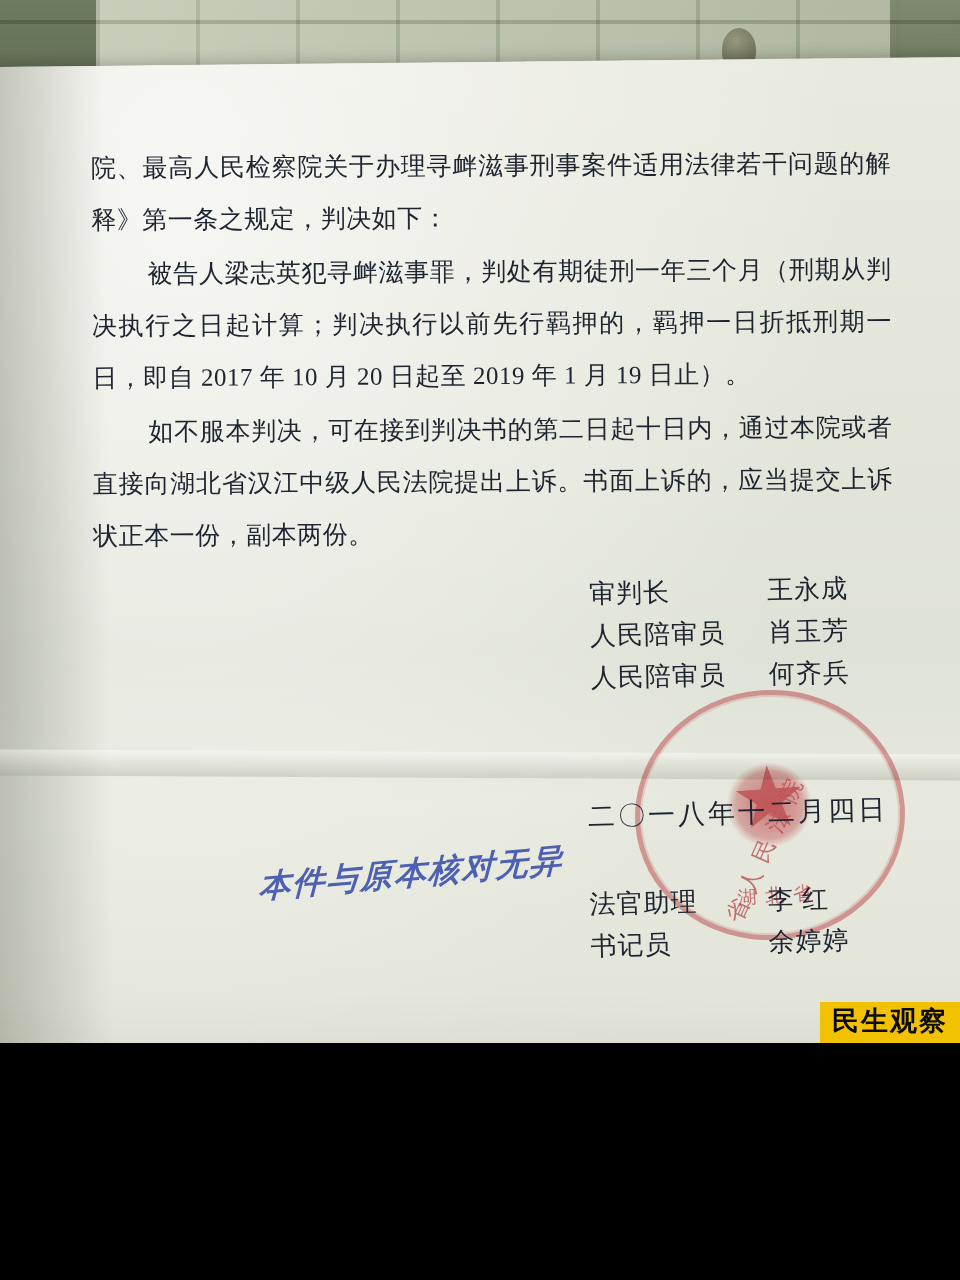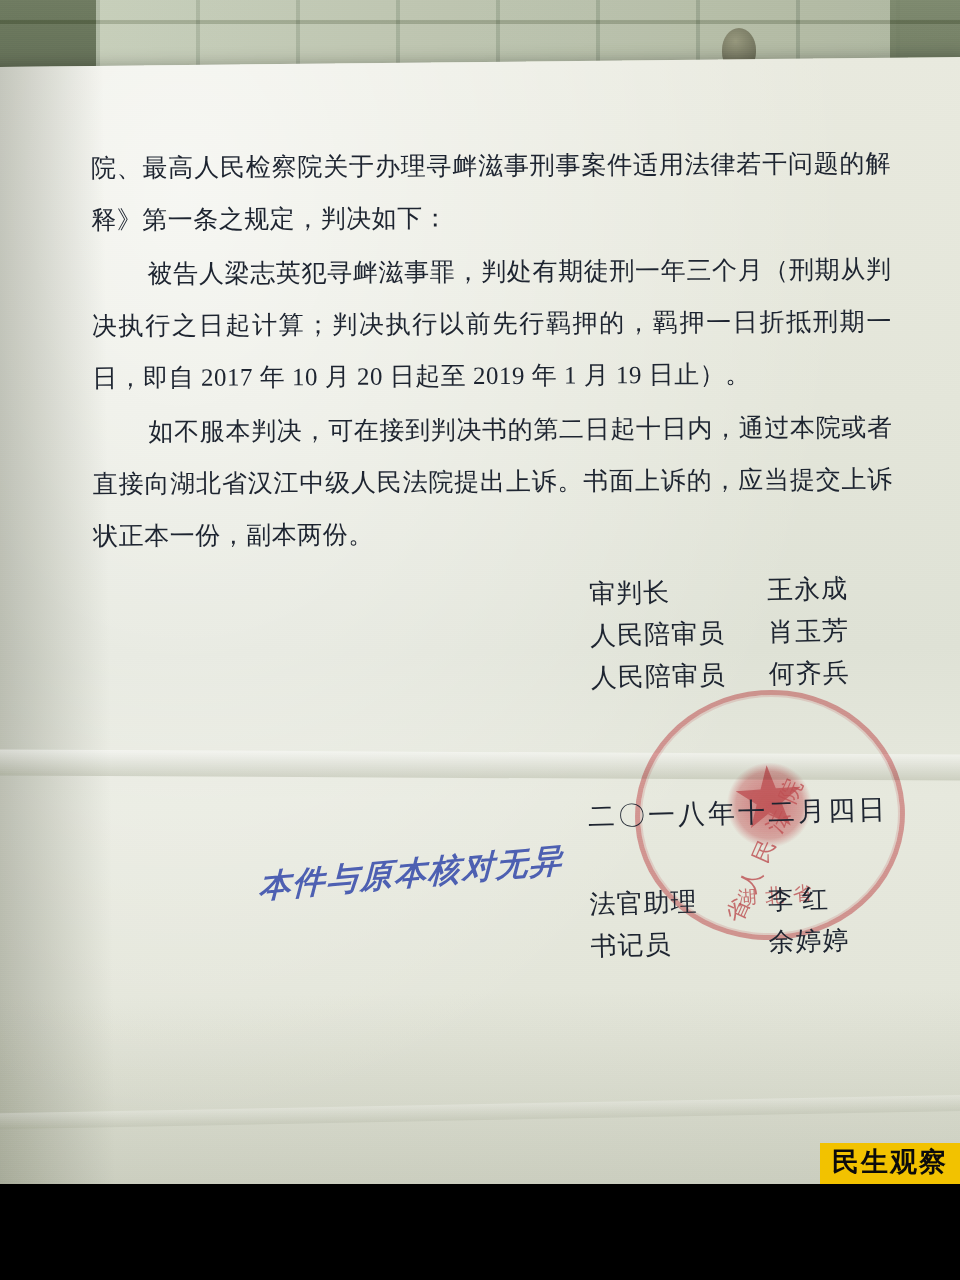--- a/index.html
+++ b/index.html
@@ -4,21 +4,21 @@
 <title>判决书照片</title>
 <style>
   html, body {
     margin: 0;
     padding: 0;
     background: #000;
   }
   #page {
     position: relative;
     width: 960px;
-    height: 1184px;
+    height: 1043px;
     overflow: hidden;
     font-family: "Liberation Serif", "DejaVu Serif", serif;
     background: #bef264;
   }
 
   
   .wall {
     position: absolute;
     left: 0; top: 0;
     width: 960px; height: 120px;

